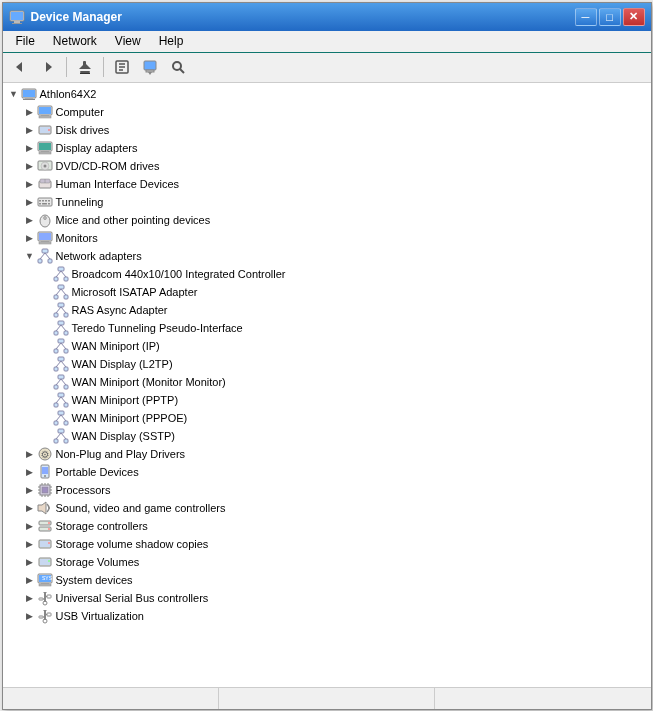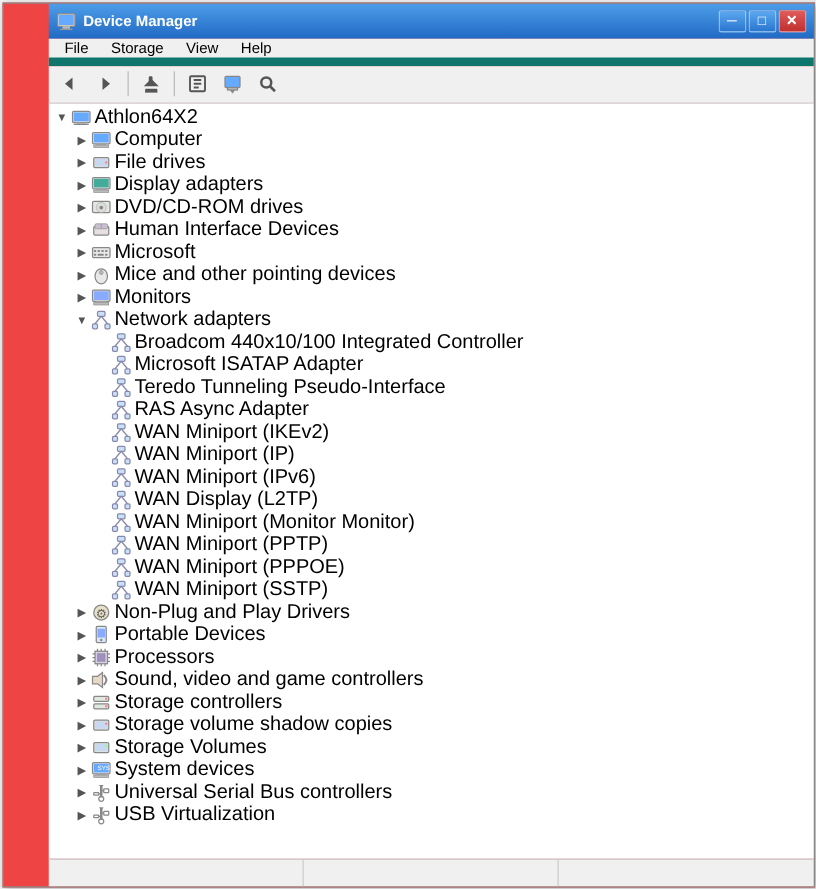--- a/index.html
+++ b/index.html
@@ -10,25 +10,24 @@
       display: flex;
       justify-content: center;
       align-items: center;
       width: 653px;
       height: 711px;
     }
     .window {
       width: 650px;
       height: 708px;
       border: 1px solid #888;
-      background: #ef4444;
+      background: #b91c1c;
       display: flex;
       flex-direction: column;
       box-shadow: 2px 2px 6px rgba(0,0,0,0.3);
-      padding-left: 36px;
     }
     .title-bar {
       background: linear-gradient(to bottom, #4d9de8 0%, #2169c4 100%);
       height: 28px;
       display: flex;
       align-items: center;
       padding: 0 6px;
       color: white;
       font-size: 12px;
       font-weight: bold;
@@ -60,21 +59,21 @@
       align-items: center;
       justify-content: center;
       cursor: pointer;
       border-radius: 2px;
     }
     .title-btn.close {
       background: linear-gradient(to bottom, #e05a5a, #c0302e);
     }
     .menu-bar {
       background: #f0f0f0;
-      border-bottom: 7px solid #0f766e;
+      border-bottom: 1px solid #0f766e;
       display: flex;
       height: 22px;
       align-items: center;
       padding: 0 4px;
     }
     .menu-item {
       padding: 2px 8px;
       cursor: pointer;
       border: 1px solid transparent;
       border-radius: 2px;
@@ -140,21 +139,21 @@
       width: 16px;
       height: 16px;
       display: inline-flex;
       align-items: center;
       justify-content: center;
       margin-right: 3px;
       font-size: 13px;
       flex-shrink: 0;
     }
     .tree-label {
-      font-size: 16px;
+      font-size: 11px;
     }
     .indent-1 { padding-left: 4px; }
     .indent-2 { padding-left: 20px; }
     .indent-3 { padding-left: 36px; }
     .status-bar {
       height: 22px;
       border-top: 1px solid #ccc;
       background: #f0f0f0;
       display: flex;
       align-items: center;
@@ -193,21 +192,21 @@
     <span class="title-bar-text">Device Manager</span>
     <div class="title-bar-buttons">
       <div class="title-btn">─</div>
       <div class="title-btn">□</div>
       <div class="title-btn close">✕</div>
     </div>
   </div>
 
   <div class="menu-bar">
     <div class="menu-item">File</div>
-    <div class="menu-item">Storage</div>
+    <div class="menu-item">Network</div>
     <div class="menu-item">View</div>
     <div class="menu-item">Help</div>
   </div>
 
   <div class="toolbar">
     <button class="toolbar-btn" title="Back">
       <svg width="16" height="16" viewBox="0 0 16 16">
         <polygon points="10,3 4,8 10,13" fill="#555"></polygon>
       </svg>
     </button>
@@ -280,21 +279,21 @@
 
       <li class="tree-item indent-2">
         <span class="expand-btn">▶</span>
         <span class="tree-icon">
           <svg width="16" height="16" viewBox="0 0 16 16">
             <rect x="2" y="4" width="12" height="8" rx="1" fill="#e0e0e0" stroke="#888" stroke-width="1"></rect>
             <rect x="3" y="5" width="10" height="6" fill="#c8d8f0"></rect>
             <circle cx="12" cy="8" r="1" fill="#f88"></circle>
           </svg>
         </span>
-        <span class="tree-label">File drives</span>
+        <span class="tree-label">Disk drives</span>
       </li>
 
       <li class="tree-item indent-2">
         <span class="expand-btn">▶</span>
         <span class="tree-icon">
           <svg width="16" height="16" viewBox="0 0 16 16">
             <rect x="1" y="2" width="14" height="9" rx="1" fill="#e8e8e8" stroke="#888" stroke-width="1"></rect>
             <rect x="2" y="3" width="12" height="7" fill="#4a9"></rect>
             <rect x="4" y="11" width="8" height="1" fill="#aaa"></rect>
             <rect x="2" y="12" width="12" height="2" fill="#bbb" stroke="#888" stroke-width="0.5"></rect>
@@ -334,21 +333,21 @@
             <rect x="1" y="4" width="14" height="8" rx="1" fill="#e8e8e8" stroke="#888" stroke-width="1"></rect>
             <rect x="2" y="6" width="2" height="1.5" rx="0.5" fill="#888"></rect>
             <rect x="5" y="6" width="2" height="1.5" rx="0.5" fill="#888"></rect>
             <rect x="8" y="6" width="2" height="1.5" rx="0.5" fill="#888"></rect>
             <rect x="11" y="6" width="2" height="1.5" rx="0.5" fill="#888"></rect>
             <rect x="2" y="9" width="2" height="1.5" rx="0.5" fill="#888"></rect>
             <rect x="5" y="9" width="5" height="1.5" rx="0.5" fill="#888"></rect>
             <rect x="11" y="9" width="2" height="1.5" rx="0.5" fill="#888"></rect>
           </svg>
         </span>
-        <span class="tree-label">Microsoft</span>
+        <span class="tree-label">Tunneling</span>
       </li>
 
       <li class="tree-item indent-2">
         <span class="expand-btn">▶</span>
         <span class="tree-icon">
           <svg width="16" height="16" viewBox="0 0 16 16">
             <ellipse cx="8" cy="9" rx="5" ry="6" fill="#e8e8e8" stroke="#888" stroke-width="1"></ellipse>
             <line x1="8" y1="3" x2="8" y2="8" stroke="#aaa" stroke-width="1"></line>
             <circle cx="8" cy="6" r="1.5" fill="#bbb" stroke="#888" stroke-width="0.5"></circle>
           </svg>
@@ -413,85 +412,59 @@
         <span class="expand-btn" style="visibility:hidden;">▶</span>
         <span class="tree-icon">
           <svg width="16" height="16" viewBox="0 0 16 16">
             <rect x="5" y="1" width="6" height="4" rx="1" fill="#c8e0f8" stroke="#88a" stroke-width="1"></rect>
             <rect x="1" y="11" width="4" height="4" rx="1" fill="#c8e0f8" stroke="#88a" stroke-width="1"></rect>
             <rect x="11" y="11" width="4" height="4" rx="1" fill="#c8e0f8" stroke="#88a" stroke-width="1"></rect>
             <line x1="8" y1="5" x2="3" y2="11" stroke="#88a" stroke-width="1"></line>
             <line x1="8" y1="5" x2="13" y2="11" stroke="#88a" stroke-width="1"></line>
           </svg>
         </span>
+        <span class="tree-label">RAS Async Adapter</span>
+      </li>
+      <li class="tree-item indent-3">
+        <span class="expand-btn" style="visibility:hidden;">▶</span>
+        <span class="tree-icon">
+          <svg width="16" height="16" viewBox="0 0 16 16">
+            <rect x="5" y="1" width="6" height="4" rx="1" fill="#c8e0f8" stroke="#88a" stroke-width="1"></rect>
+            <rect x="1" y="11" width="4" height="4" rx="1" fill="#c8e0f8" stroke="#88a" stroke-width="1"></rect>
+            <rect x="11" y="11" width="4" height="4" rx="1" fill="#c8e0f8" stroke="#88a" stroke-width="1"></rect>
+            <line x1="8" y1="5" x2="3" y2="11" stroke="#88a" stroke-width="1"></line>
+            <line x1="8" y1="5" x2="13" y2="11" stroke="#88a" stroke-width="1"></line>
+          </svg>
+        </span>
         <span class="tree-label">Teredo Tunneling Pseudo-Interface</span>
       </li>
       <li class="tree-item indent-3">
         <span class="expand-btn" style="visibility:hidden;">▶</span>
         <span class="tree-icon">
           <svg width="16" height="16" viewBox="0 0 16 16">
             <rect x="5" y="1" width="6" height="4" rx="1" fill="#c8e0f8" stroke="#88a" stroke-width="1"></rect>
             <rect x="1" y="11" width="4" height="4" rx="1" fill="#c8e0f8" stroke="#88a" stroke-width="1"></rect>
             <rect x="11" y="11" width="4" height="4" rx="1" fill="#c8e0f8" stroke="#88a" stroke-width="1"></rect>
             <line x1="8" y1="5" x2="3" y2="11" stroke="#88a" stroke-width="1"></line>
             <line x1="8" y1="5" x2="13" y2="11" stroke="#88a" stroke-width="1"></line>
           </svg>
         </span>
-        <span class="tree-label">RAS Async Adapter</span>
-      </li>
-      <li class="tree-item indent-3">
-        <span class="expand-btn" style="visibility:hidden;">▶</span>
-        <span class="tree-icon">
-          <svg width="16" height="16" viewBox="0 0 16 16">
-            <rect x="5" y="1" width="6" height="4" rx="1" fill="#c8e0f8" stroke="#88a" stroke-width="1"></rect>
-            <rect x="1" y="11" width="4" height="4" rx="1" fill="#c8e0f8" stroke="#88a" stroke-width="1"></rect>
-            <rect x="11" y="11" width="4" height="4" rx="1" fill="#c8e0f8" stroke="#88a" stroke-width="1"></rect>
-            <line x1="8" y1="5" x2="3" y2="11" stroke="#88a" stroke-width="1"></line>
-            <line x1="8" y1="5" x2="13" y2="11" stroke="#88a" stroke-width="1"></line>
-          </svg>
-        </span>
-        <span class="tree-label">WAN Miniport (IKEv2)</span>
-      </li>
-      <li class="tree-item indent-3">
-        <span class="expand-btn" style="visibility:hidden;">▶</span>
-        <span class="tree-icon">
-          <svg width="16" height="16" viewBox="0 0 16 16">
-            <rect x="5" y="1" width="6" height="4" rx="1" fill="#c8e0f8" stroke="#88a" stroke-width="1"></rect>
-            <rect x="1" y="11" width="4" height="4" rx="1" fill="#c8e0f8" stroke="#88a" stroke-width="1"></rect>
-            <rect x="11" y="11" width="4" height="4" rx="1" fill="#c8e0f8" stroke="#88a" stroke-width="1"></rect>
-            <line x1="8" y1="5" x2="3" y2="11" stroke="#88a" stroke-width="1"></line>
-            <line x1="8" y1="5" x2="13" y2="11" stroke="#88a" stroke-width="1"></line>
-          </svg>
-        </span>
         <span class="tree-label">WAN Miniport (IP)</span>
       </li>
       <li class="tree-item indent-3">
         <span class="expand-btn" style="visibility:hidden;">▶</span>
         <span class="tree-icon">
           <svg width="16" height="16" viewBox="0 0 16 16">
             <rect x="5" y="1" width="6" height="4" rx="1" fill="#c8e0f8" stroke="#88a" stroke-width="1"></rect>
             <rect x="1" y="11" width="4" height="4" rx="1" fill="#c8e0f8" stroke="#88a" stroke-width="1"></rect>
             <rect x="11" y="11" width="4" height="4" rx="1" fill="#c8e0f8" stroke="#88a" stroke-width="1"></rect>
             <line x1="8" y1="5" x2="3" y2="11" stroke="#88a" stroke-width="1"></line>
             <line x1="8" y1="5" x2="13" y2="11" stroke="#88a" stroke-width="1"></line>
           </svg>
         </span>
-        <span class="tree-label">WAN Miniport (IPv6)</span>
-      </li>
-      <li class="tree-item indent-3">
-        <span class="expand-btn" style="visibility:hidden;">▶</span>
-        <span class="tree-icon">
-          <svg width="16" height="16" viewBox="0 0 16 16">
-            <rect x="5" y="1" width="6" height="4" rx="1" fill="#c8e0f8" stroke="#88a" stroke-width="1"></rect>
-            <rect x="1" y="11" width="4" height="4" rx="1" fill="#c8e0f8" stroke="#88a" stroke-width="1"></rect>
-            <rect x="11" y="11" width="4" height="4" rx="1" fill="#c8e0f8" stroke="#88a" stroke-width="1"></rect>
-            <line x1="8" y1="5" x2="3" y2="11" stroke="#88a" stroke-width="1"></line>
-            <line x1="8" y1="5" x2="13" y2="11" stroke="#88a" stroke-width="1"></line>
-          </svg>
-        </span>
         <span class="tree-label">WAN Display (L2TP)</span>
       </li>
       <li class="tree-item indent-3">
         <span class="expand-btn" style="visibility:hidden;">▶</span>
         <span class="tree-icon">
           <svg width="16" height="16" viewBox="0 0 16 16">
             <rect x="5" y="1" width="6" height="4" rx="1" fill="#c8e0f8" stroke="#88a" stroke-width="1"></rect>
             <rect x="1" y="11" width="4" height="4" rx="1" fill="#c8e0f8" stroke="#88a" stroke-width="1"></rect>
             <rect x="11" y="11" width="4" height="4" rx="1" fill="#c8e0f8" stroke="#88a" stroke-width="1"></rect>
             <line x1="8" y1="5" x2="3" y2="11" stroke="#88a" stroke-width="1"></line>
@@ -530,21 +503,21 @@
         <span class="expand-btn" style="visibility:hidden;">▶</span>
         <span class="tree-icon">
           <svg width="16" height="16" viewBox="0 0 16 16">
             <rect x="5" y="1" width="6" height="4" rx="1" fill="#c8e0f8" stroke="#88a" stroke-width="1"></rect>
             <rect x="1" y="11" width="4" height="4" rx="1" fill="#c8e0f8" stroke="#88a" stroke-width="1"></rect>
             <rect x="11" y="11" width="4" height="4" rx="1" fill="#c8e0f8" stroke="#88a" stroke-width="1"></rect>
             <line x1="8" y1="5" x2="3" y2="11" stroke="#88a" stroke-width="1"></line>
             <line x1="8" y1="5" x2="13" y2="11" stroke="#88a" stroke-width="1"></line>
           </svg>
         </span>
-        <span class="tree-label">WAN Miniport (SSTP)</span>
+        <span class="tree-label">WAN Display (SSTP)</span>
       </li>
 
       <li class="tree-item indent-2">
         <span class="expand-btn">▶</span>
         <span class="tree-icon">
           <svg width="16" height="16" viewBox="0 0 16 16">
             <circle cx="8" cy="8" r="6" fill="#e8e0c8" stroke="#888" stroke-width="1"></circle>
             <text x="8" y="12" text-anchor="middle" font-size="10" fill="#666">⚙</text>
           </svg>
         </span>

